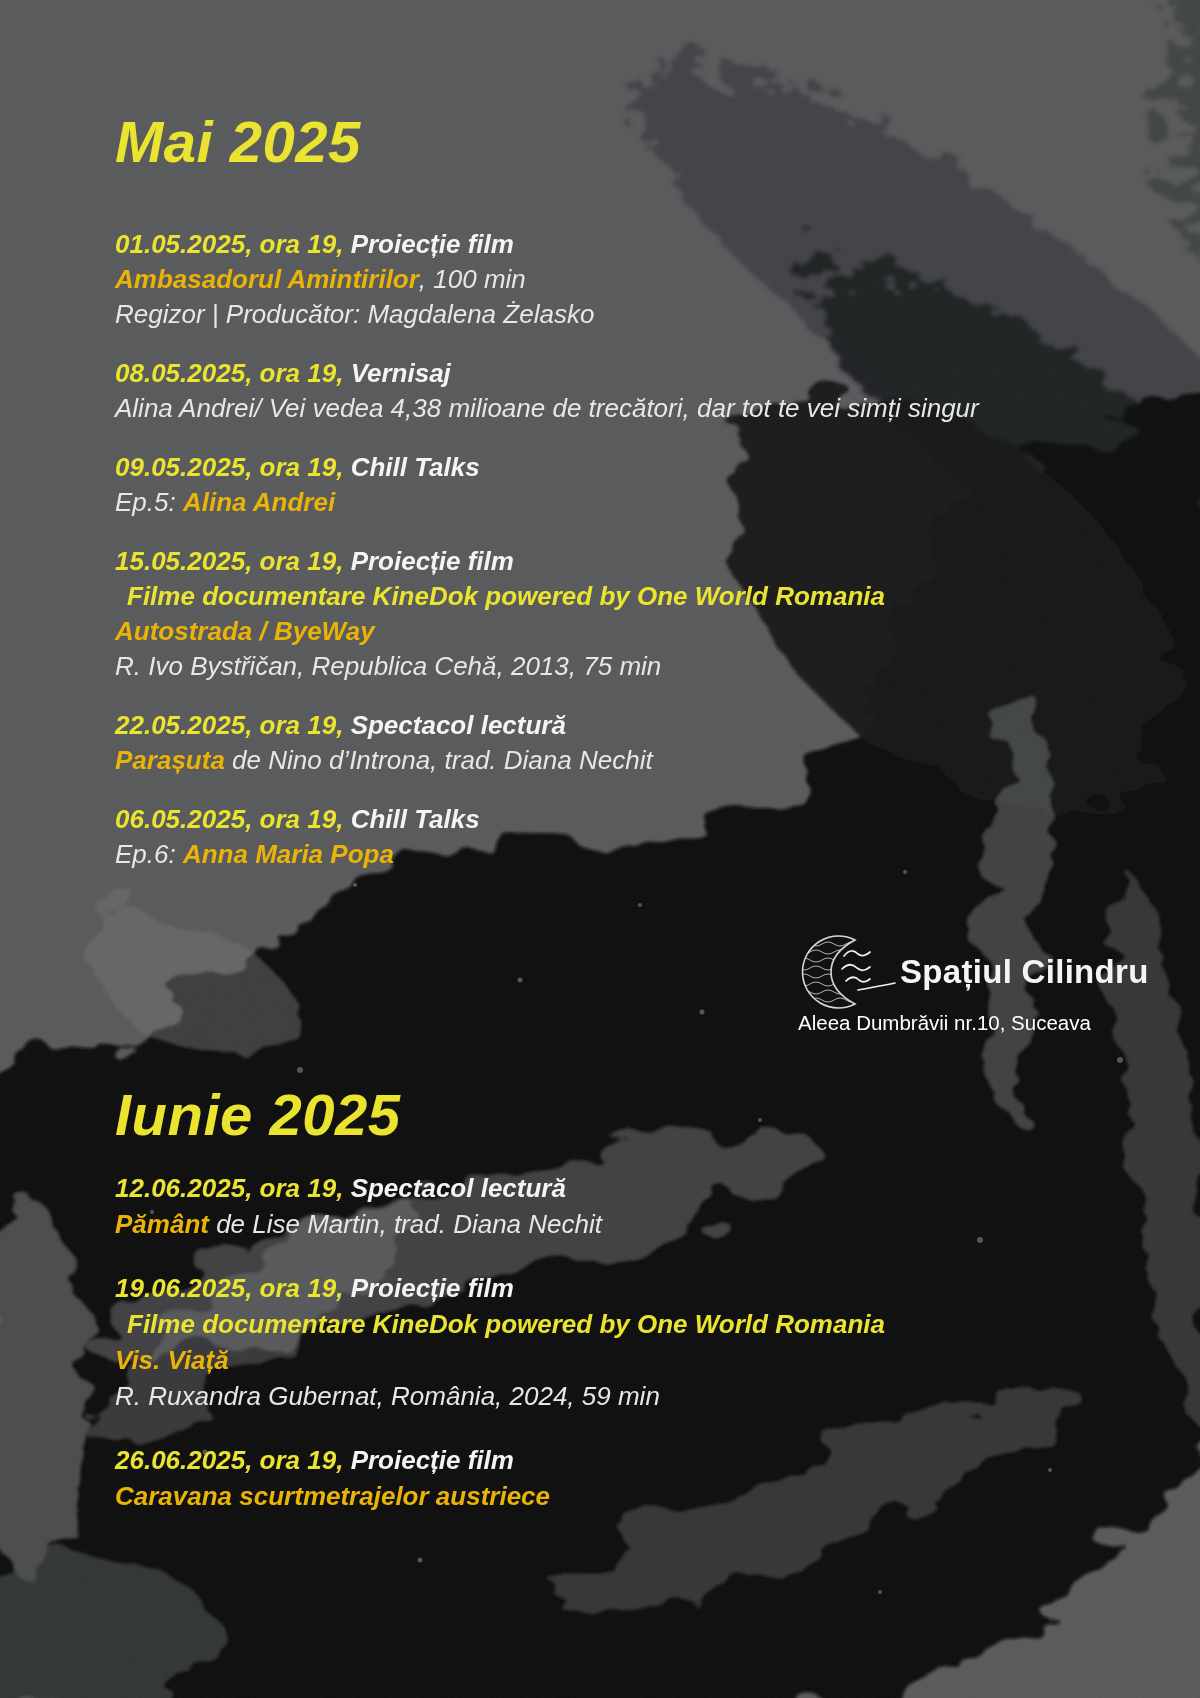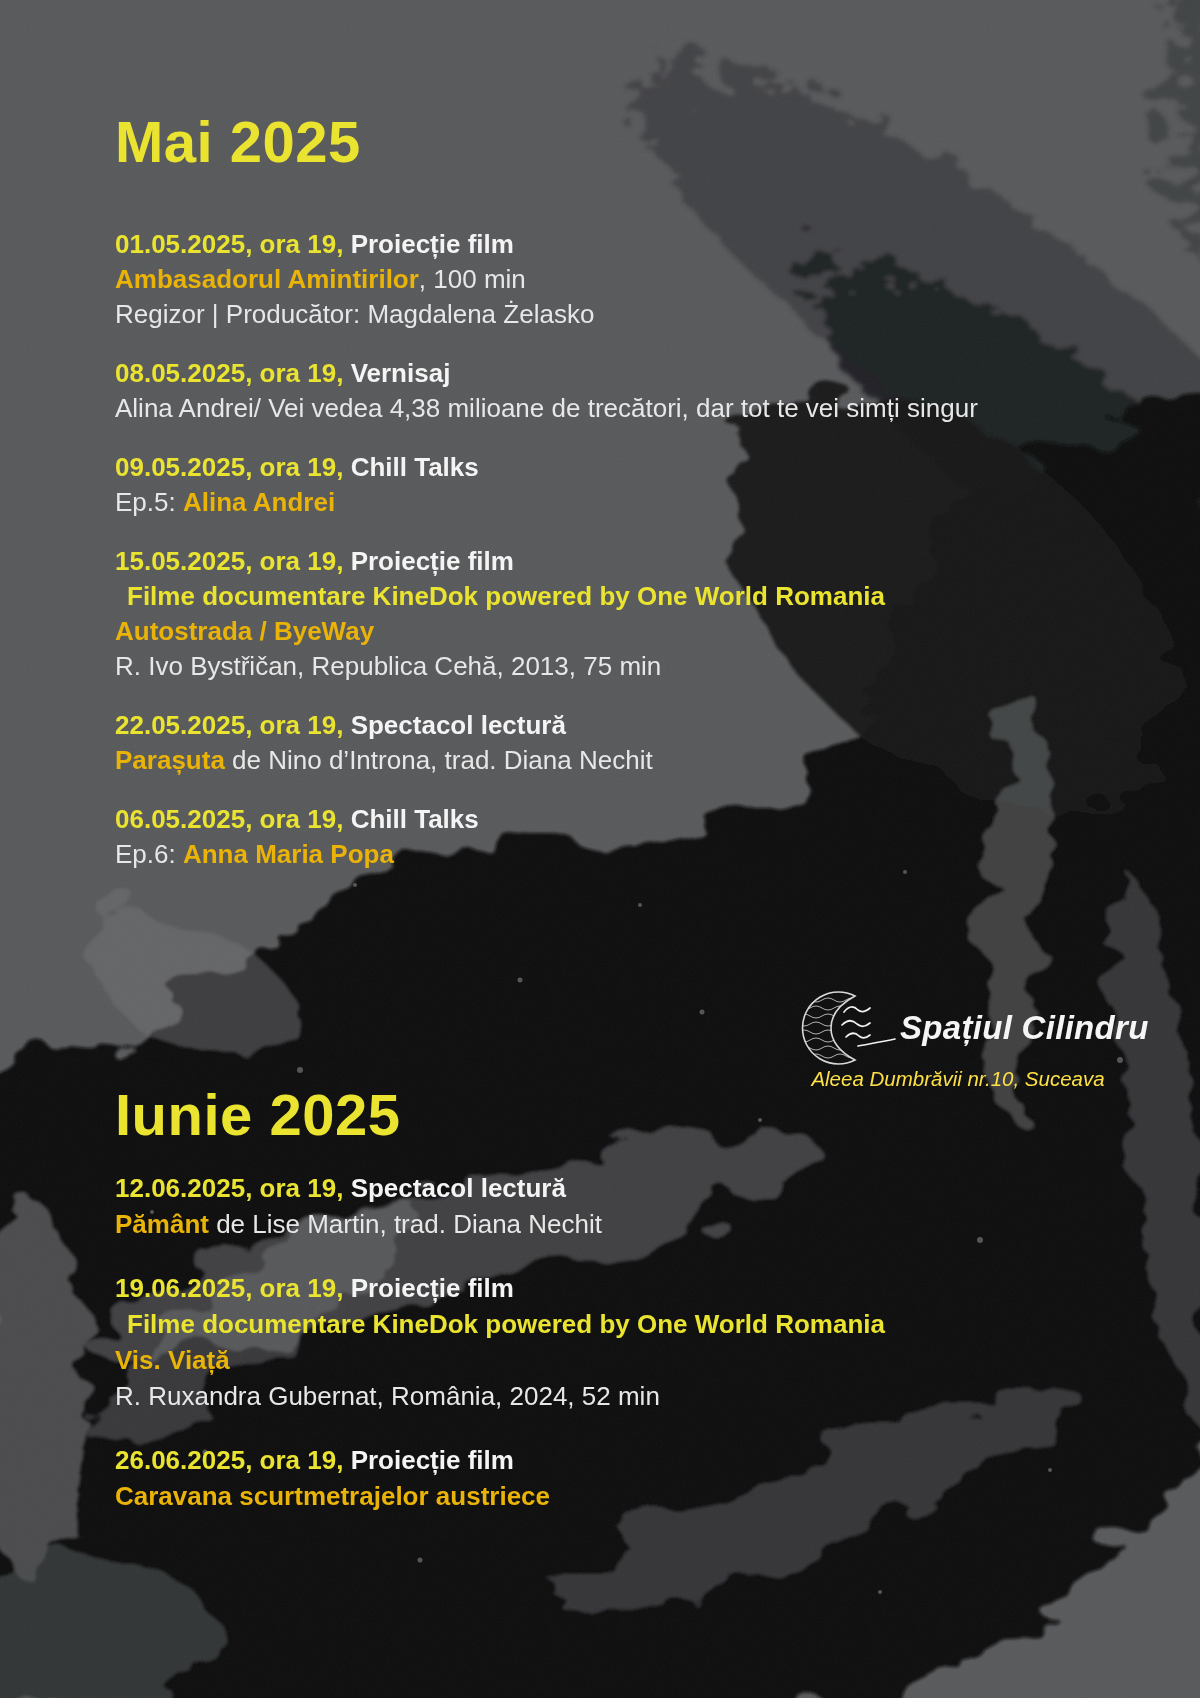--- a/index.html
+++ b/index.html
@@ -6,41 +6,41 @@
   .poster{
     position:relative;
     width:1200px;height:1698px;
     margin:0 auto;
     background:#58595b;
     overflow:hidden;
     font-family:"Liberation Sans",sans-serif;
     -webkit-font-smoothing:antialiased;
   }
   .bg{position:absolute;inset:0;width:100%;height:100%;display:block;}
-  .content{position:absolute;inset:0;padding:112px 56px 0 115px;box-sizing:border-box;}
+  .content{position:absolute;inset:0;padding:112px 56px 0 115px;box-sizing:border-box;font-style:italic;}
   h1.section-title{
     font-size:58px;line-height:1.05;font-weight:700;
     color:var(--yellow,#eae431);
     margin:0 0 54px 0;letter-spacing:.5px;
   }
   .event{font-size:26px;line-height:35px;margin:0 0 24px 0;}
   .event .line{white-space:nowrap;}
   .seg-date{color:var(--yellow,#eae431);font-weight:700;}
   .seg-type{color:#f4f4f4;font-weight:700;text-align:center;}
   .seg-title{color:#eab308;font-weight:700;}
   .seg-series{color:var(--yellow,#eae431);font-weight:700;margin-left:12px;}
   .seg-normal{color:#e7e7e7;font-weight:400;}
   #section-june .section-title{margin-top:213px;margin-bottom:24px;}
   #section-june .event{line-height:36px;margin-bottom:28px;}
 
-  .venue{position:absolute;top:990px;left:798px;width:320px;font-style:italic;}
+  .venue{position:absolute;top:934px;left:798px;width:320px;}
   .venue-row{display:flex;align-items:center;}
   .moon{flex:0 0 auto;width:100px;height:76px;margin-right:2px;}
   .venue-name{font-size:33px;font-weight:700;color:#f5f5f5;letter-spacing:.3px;white-space:nowrap;}
-  .venue-address{font-size:20.5px;font-weight:400;color:#fde047;margin-top:1px;text-align:center;white-space:nowrap;}
+  .venue-address{font-size:20.5px;font-weight:400;color:#ffffff;margin-top:1px;text-align:left;white-space:nowrap;}
 </style>
 </head>
 <body>
 
 <div class="poster">
 
   <svg class="bg" viewBox="0 0 1200 1698" preserveAspectRatio="none" aria-hidden="true">
     <defs>
       <filter id="rough" x="-25%" y="-25%" width="150%" height="150%">
         <feTurbulence type="fractalNoise" baseFrequency="0.012 0.02" numOctaves="3" seed="8" result="n"></feTurbulence>
@@ -152,21 +152,21 @@
       <h1 class="section-title">Iunie 2025</h1>
       <div class="events">
           <div class="event">
             <div class="line"><span class="seg-date">12.06.2025, ora 19, </span><span class="seg-type">Spectacol lectură</span></div>
             <div class="line"><span class="seg-title">Pământ</span><span class="seg-normal"> de Lise Martin, trad. Diana Nechit</span></div>
           </div>
           <div class="event">
             <div class="line"><span class="seg-date">19.06.2025, ora 19, </span><span class="seg-type">Proiecție film</span></div>
             <div class="line"><span class="seg-series">Filme documentare KineDok powered by One World Romania</span></div>
             <div class="line"><span class="seg-title">Vis. Viață</span></div>
-            <div class="line"><span class="seg-normal">R. Ruxandra Gubernat, România, 2024, 52 min</span></div>
+            <div class="line"><span class="seg-normal">R. Ruxandra Gubernat, România, 2024, 59 min</span></div>
           </div>
           <div class="event">
             <div class="line"><span class="seg-date">26.06.2025, ora 19, </span><span class="seg-type">Proiecție film</span></div>
             <div class="line"><span class="seg-title">Caravana scurtmetrajelor austriece</span></div>
           </div>
         </div>
     </section>
   </div>
 
   <div class="venue">

